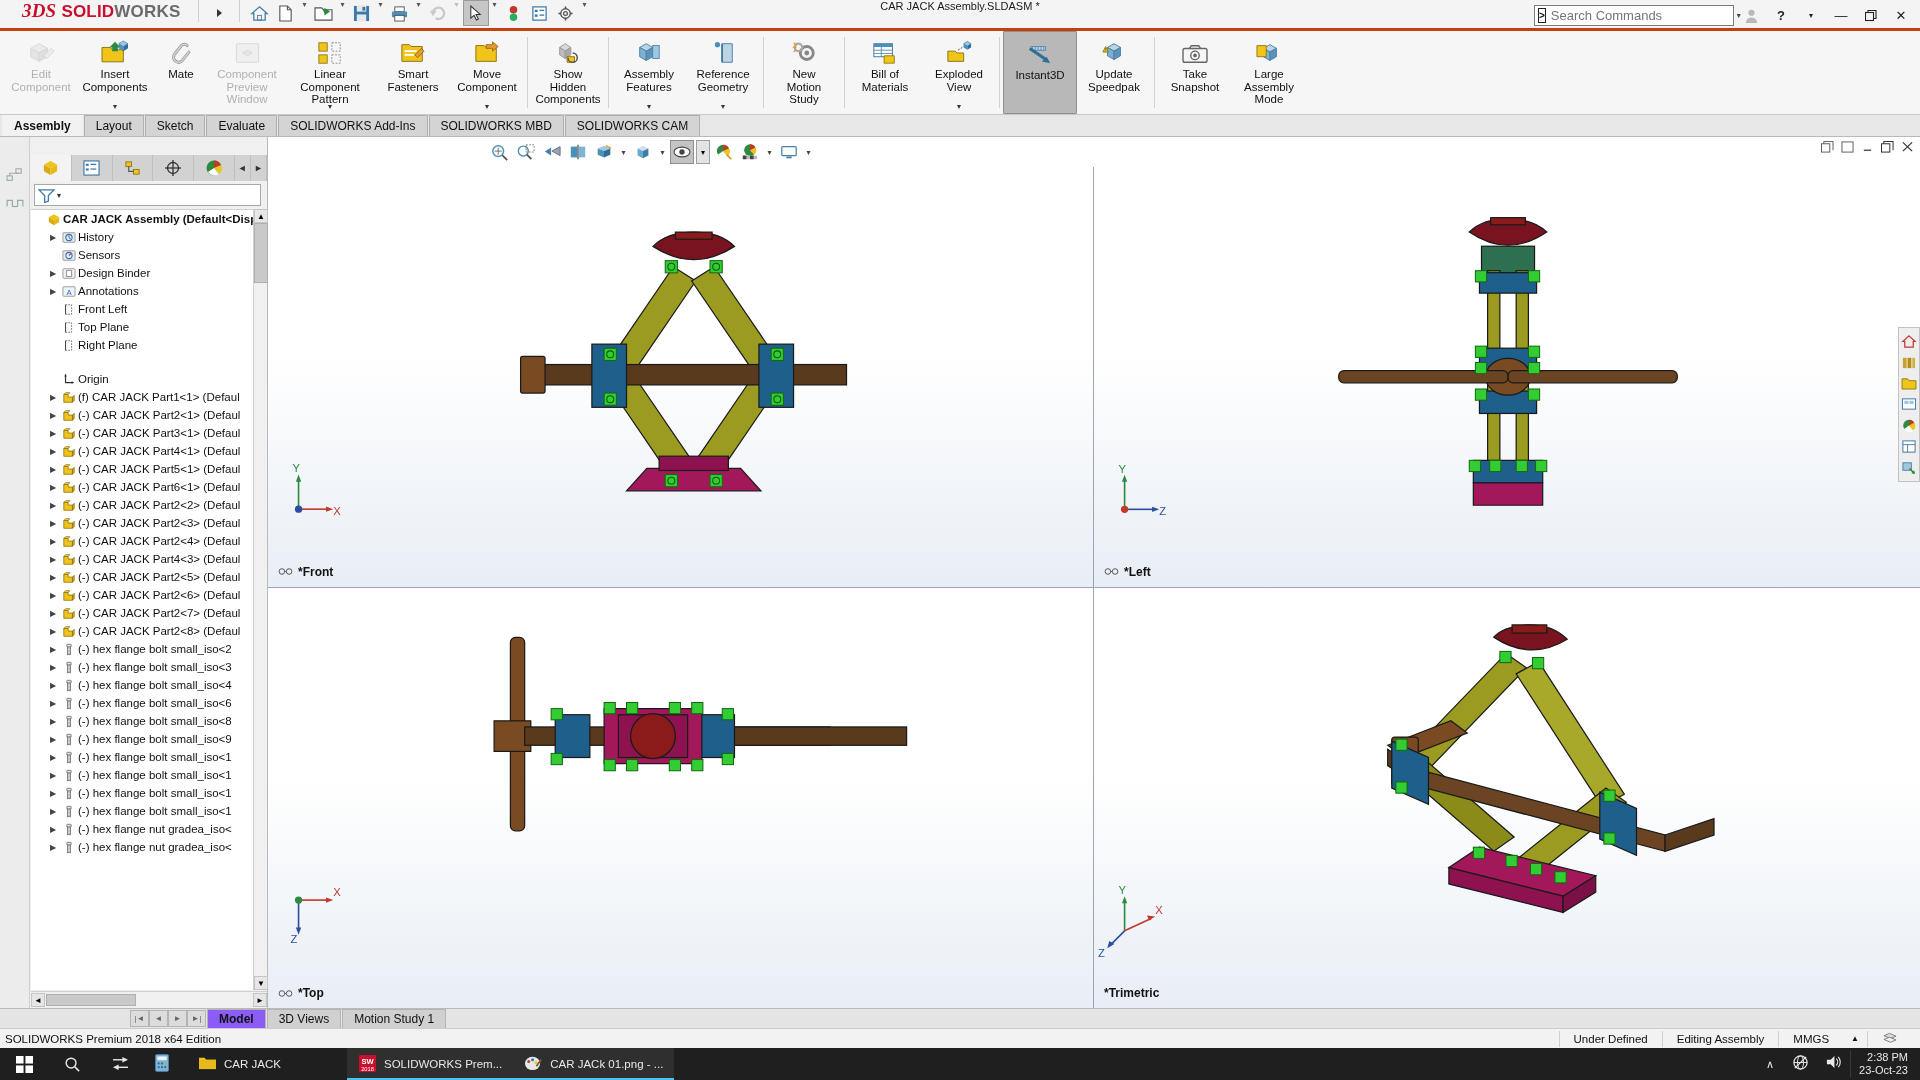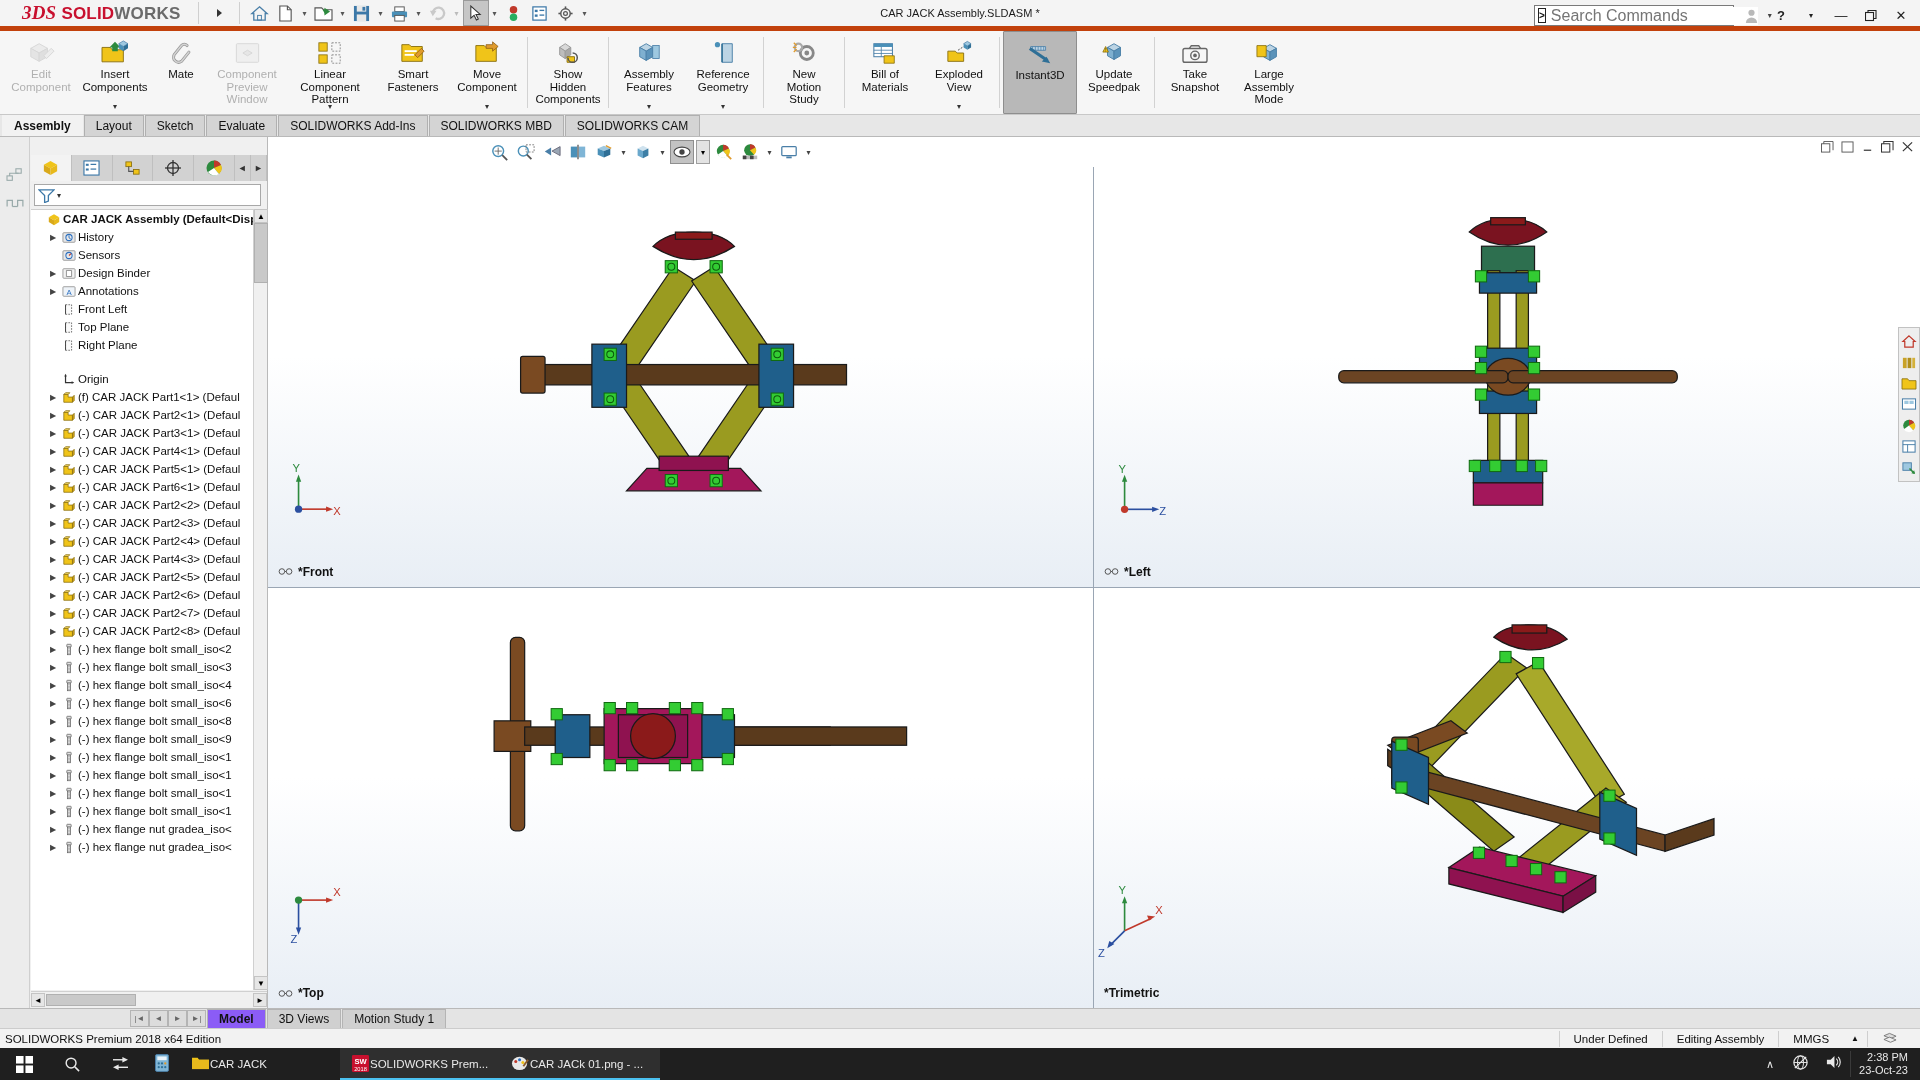--- a/index.html
+++ b/index.html
@@ -7,22 +7,22 @@
     width: 1920px; height: 1080px;
     overflow: hidden;
     font-family: "Liberation Sans", sans-serif;
     background: #fff;
   }
   body { position: relative; }
 
   
   #titlebar {
     position: absolute; left: 0; top: 0; width: 1920px; height: 31px;
-    background: #f4f4f4; border-bottom: 5px solid #c2410c;
-    display: flex; align-items: center;
+    background: #f4f4f4; border-bottom: 3px solid #c2410c;
+    display: flex; align-items: flex-start;
   }
   .sw-logo {
     display: flex; align-items: baseline; padding: 0 10px 0 22px;
     letter-spacing: .2px;
   }
   .sw-logo .ds { color: #c8102e; font-weight: bold; font-size: 19px; font-style: italic; font-family: "Liberation Serif", serif; }
   .sw-logo .solid { color: #c8102e; font-weight: bold; font-size: 17px; margin-left: 5px; }
   .sw-logo .works { color: #6b6b6b; font-weight: bold; font-size: 17px; }
   .tb-sep { width: 1px; height: 22px; background: #cfcfcf; margin: 0 7px; }
   .tb-btn {
@@ -42,21 +42,21 @@
   }
   #search-box {
     width: 200px; height: 21px; border: 1px solid #7a7a7a; background: #fff;
     display: flex; align-items: center; gap: 5px; padding: 0 3px; font-size: 11.5px;
   }
   #search-box .sicon {
     width: 15px; height: 15px; border: 1.5px solid #222; background: #fff;
     font-size: 10px; color: #111; display:flex; align-items:center; justify-content:center; font-weight:bold;
   }
   #search-box input {
-    border: none; outline: none; flex: 1; font-size: 16px;
+    border: none; outline: none; flex: 1; font-size: 13px;
     font-family: "Liberation Sans", sans-serif; color: #666;
   }
   .win-ctl { width: 26px; height: 26px; display:flex; align-items:center; justify-content:center; font-size: 13px; color: #222; }
 
   
   #ribbon {
     position: absolute; left: 0; top: 31px; width: 1920px; height: 84px;
     background: #f6f6f6; border-bottom: 1px solid #c8c8c8;
     display: flex; align-items: stretch; padding-left: 4px;
   }
@@ -192,21 +192,21 @@
   }
   #statusbar .edition { padding-left: 5px; }
   #statusbar .right { position: absolute; right: 8px; display: flex; align-items: center; gap: 0; }
   .sb-cell { padding: 0 14px; border-left: 1px solid #cfcfcf; height: 16px; display: flex; align-items: center; }
 
   
   #taskbar {
     position: absolute; left: 0; bottom: 0; width: 1920px; height: 32px;
     background: #1f1f1f; display: flex; align-items: center;
   }
-  .tbi { height: 32px; display: flex; align-items: center; padding: 0 11px; color: #e8e8e8; font-size: 11.5px; position: relative; }
+  .tbi { height: 32px; display: flex; align-items: center; padding: 0 11px; color: #e8e8e8; font-size: 11.5px; gap: 7px; position: relative; }
   .tbi.app { min-width: 160px; }
   .tbi.open { background: #2f2f2f; }
   .tbi.open::after { content:''; position:absolute; left:0; right:0; bottom:0; height:2px; background:#4cc2f1; }
   .tbi.win { width: 48px; justify-content: center; }
   #tray { position: absolute; right: 0; height: 32px; display: flex; align-items: center; color: #e8e8e8; }
   #clock { font-size: 11px; line-height: 13px; text-align: right; padding: 0 12px 0 8px; border-left: 1px solid #3a3a3a; }
 </style>
 </head>
 <body>
 

